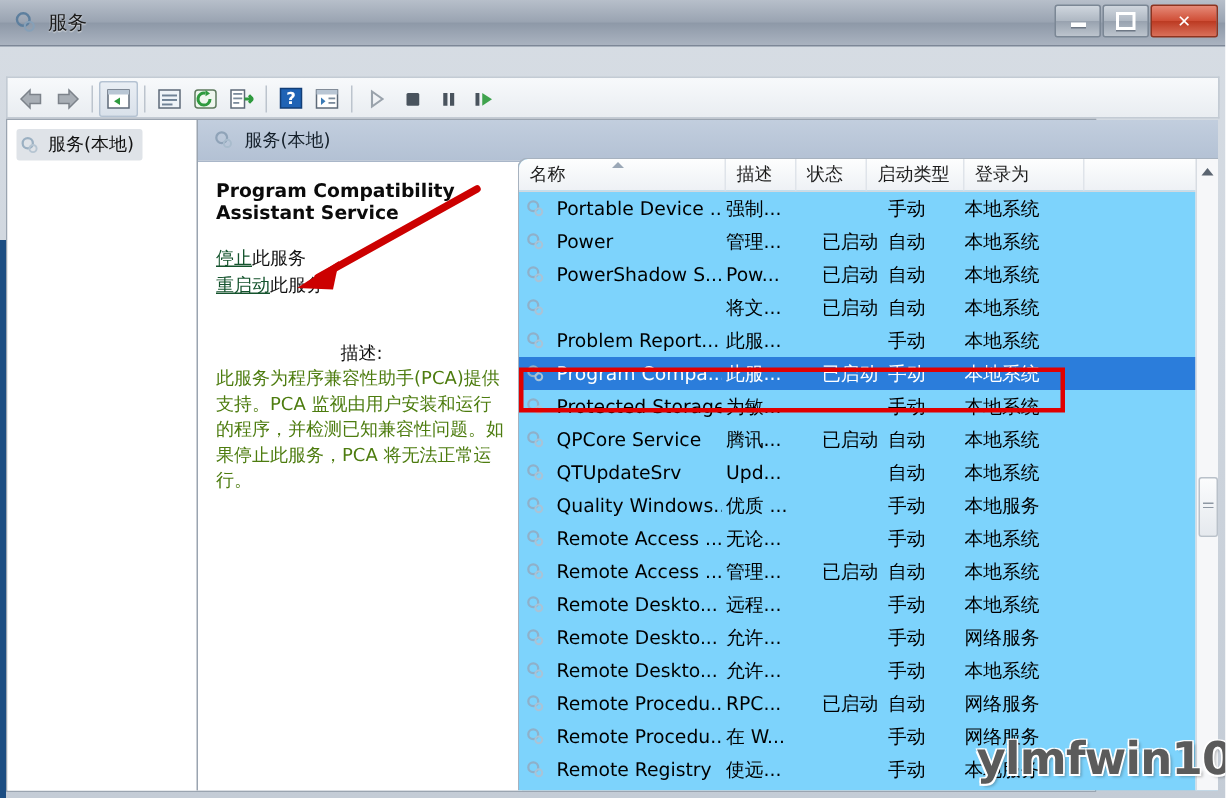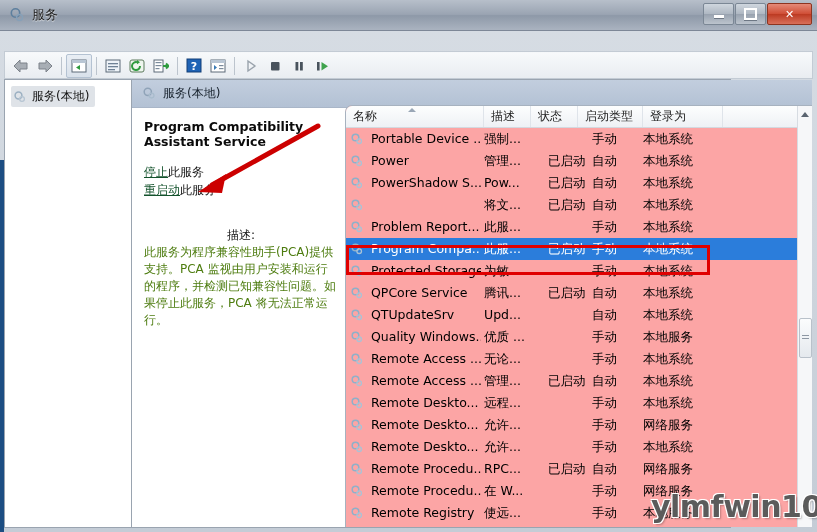--- a/index.html
+++ b/index.html
@@ -108,21 +108,21 @@
     display:block;font-size:12px;line-height:18px;color:#111;
     font-family:"DejaVu Sans",sans-serif;
   }
   .act-link .lk{color:#14532d;text-decoration:underline;cursor:pointer;}
   .desc-label{margin-top:28px;font-size:12px;color:#111;font-family:"DejaVu Sans",sans-serif;text-align:center;}
   .desc-body{font-size:12px;line-height:17px;color:#4d7c0f;font-family:"DejaVu Sans",sans-serif;}
 
   
   .listwrap{
     position:absolute;left:213px;top:25px;width:467px;height:422px;
-    background:#fca5a5;border:1px solid #a7b2bf;border-right:none;border-bottom:none;
+    background:#7dd3fc;border:1px solid #a7b2bf;border-right:none;border-bottom:none;
     border-top-left-radius:7px;box-sizing:border-box;overflow:hidden;
   }
   .lv-header{
     position:absolute;left:0;top:0;width:452px;height:22px;
     background:linear-gradient(180deg,#fdfefe 0%,#eef1f5 100%);
     border-bottom:1px solid #d3d9e0;box-sizing:border-box;
   }
   .lv-th{
     position:absolute;top:0;height:21px;line-height:21px;font-size:12px;color:#1d1d1d;
     font-family:"DejaVu Sans",sans-serif;padding-left:7px;box-sizing:border-box;

